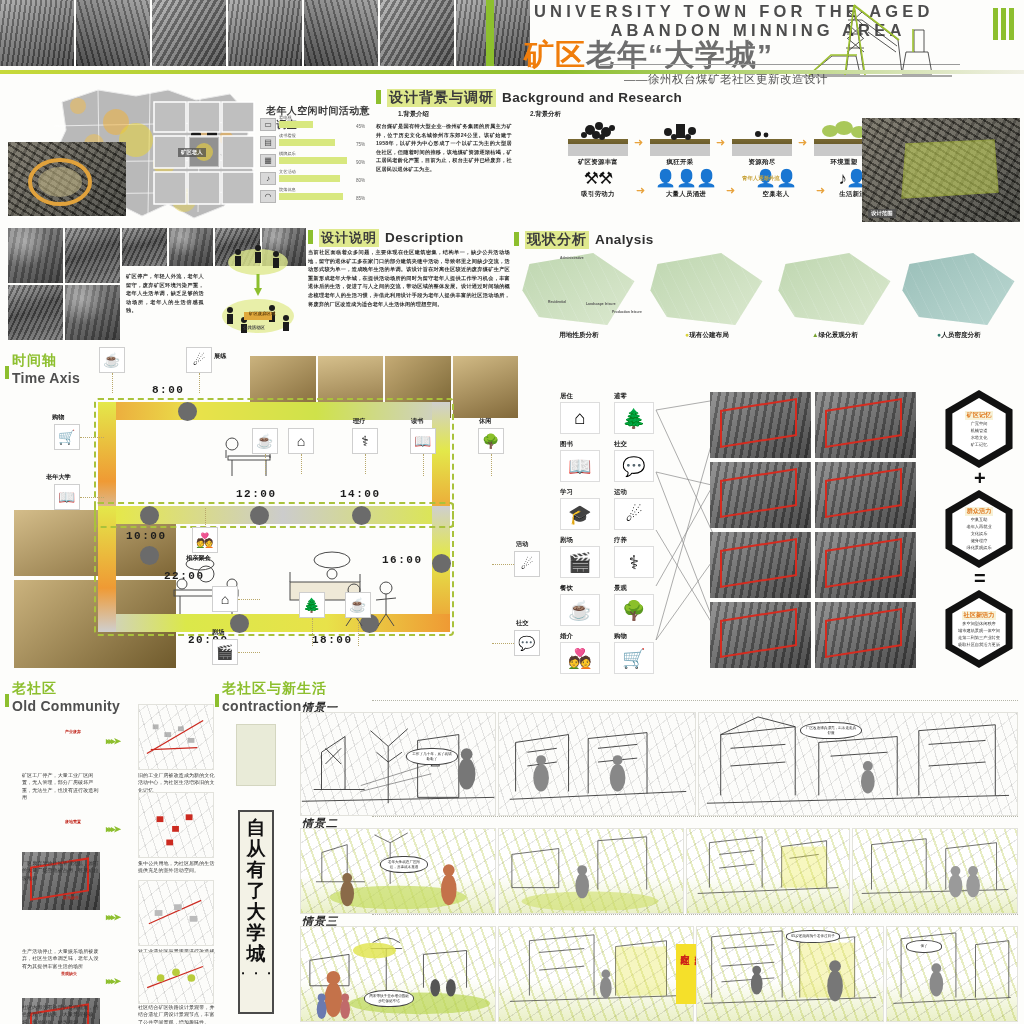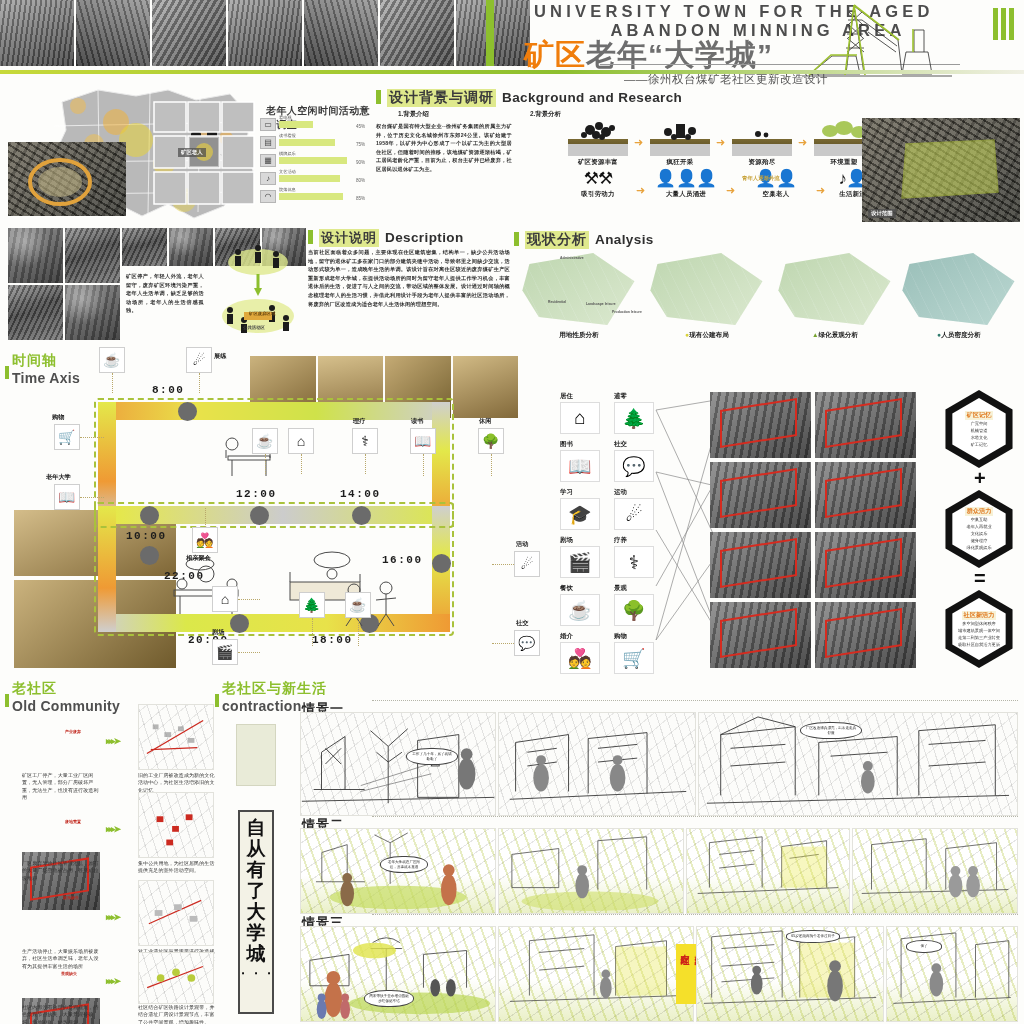--- a/index.html
+++ b/index.html
@@ -166,21 +166,21 @@
 
   
   .arrow-g { position:absolute; color:#8dbf2e; font-size:9px; letter-spacing:-2px; font-weight:bold; }
 
   
   .vslogan { position:absolute; border:2px solid #4a4a4a; background:#f3f2e6; padding:5px 3px;
      display:flex; flex-direction:column; align-items:center; }
   .vslogan span { font-size:19px; font-weight:bold; color:#111; line-height:21px; }
   .vslogan .d { font-size:13px; line-height:12px; }
 
-  .scn-lab { position:absolute; font-size:13px; font-weight:bold; color:#2b2b2b; letter-spacing:1px; }
+  .scn-lab { position:absolute; font-size:11px; font-weight:bold; color:#2b2b2b; letter-spacing:1px;font-style:italic; }
   .dotdivider { position:absolute; border-top:1.5px dotted #b5b5a8; }
 
   .bubble { position:absolute; background:#fff; border:1px solid #444; border-radius:46% 46% 46% 46%;
     font-size:3.6px; color:#222; line-height:4.6px; padding:3px 4px; text-align:center; }
   .redsign { position:absolute; background:#f5e02a; display:flex; gap:1px; padding:3px 2px; }
   .redsign span { writing-mode:vertical-rl; font-size:9px; font-weight:bold; color:#cc2118; letter-spacing:1px; }
 
   .mk { position:absolute; font-size:5.4px; font-weight:bold; color:#fff; background:rgba(80,80,80,.75); padding:1px 3px; }
   .lblk { position:absolute; font-size:5.6px; font-weight:bold; color:#333; }
 </style>

